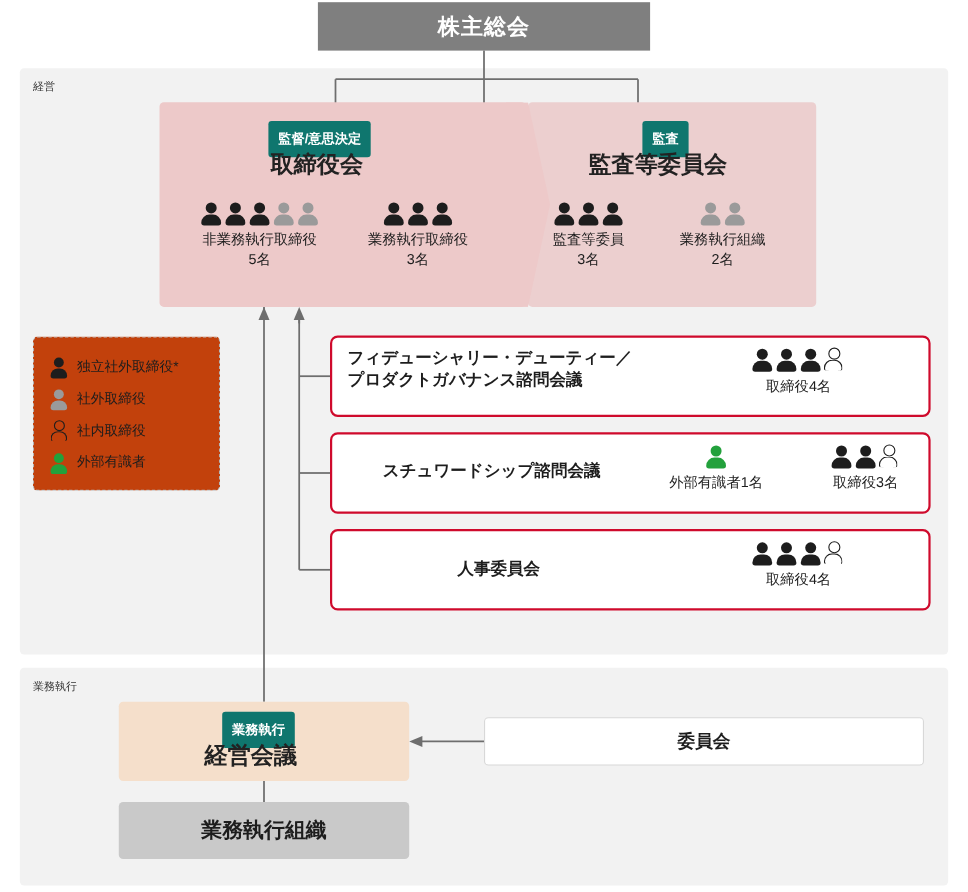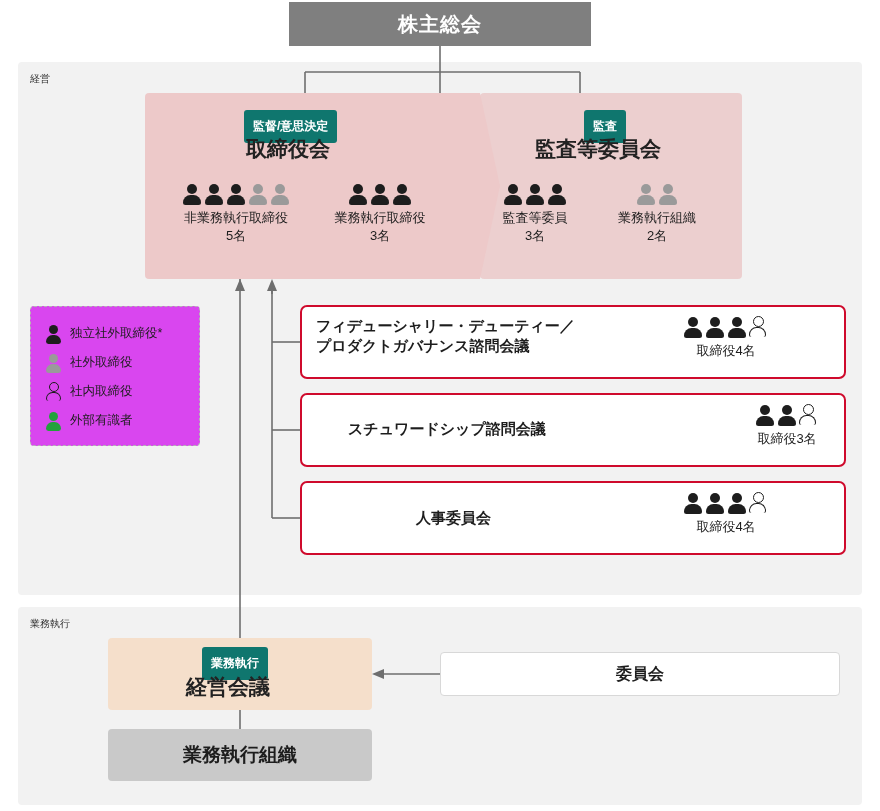--- a/index.html
+++ b/index.html
@@ -150,21 +150,21 @@
   #g-kansa   { left: 478px; top: 183px; width: 114px; }
   #g-joukin  { left: 594px; top: 183px; width: 126px; }
 
   
   .legend {
     position: absolute;
     left: 30px; top: 306px;
     width: 170px; height: 140px;
     border: 1.5px dashed #b5b5b5;
     border-radius: 4px;
-    background: #d946ef;
+    background: #c2410c;
     box-sizing: border-box;
     padding: 12px 0 0 14px;
   }
   .legend-row {
     display: flex;
     align-items: center;
     height: 29px;
     font-size: 12.5px;
     color: #1d1d1d;
   }
@@ -337,20 +337,26 @@
 プロダクトガバナンス諮問会議</div>
   <div class="people-group" id="c1-g">
     <div class="icons">
       <span class="p c-dark"></span><span class="p c-dark"></span><span class="p c-dark"></span><span class="p outline c-dark"></span>
     </div>
     <div class="group-cap">取締役4名</div>
   </div>
 
   <div class="redcard" id="card2"></div>
   <div class="card-title" id="card2-title">スチュワードシップ諮問会議</div>
+  <div class="people-group" id="c2-g1">
+    <div class="icons">
+      <span class="p c-green"></span>
+    </div>
+    <div class="group-cap">外部有識者1名</div>
+  </div>
   <div class="people-group" id="c2-g2">
     <div class="icons">
       <span class="p c-dark"></span><span class="p c-dark"></span><span class="p outline c-dark"></span>
     </div>
     <div class="group-cap">取締役3名</div>
   </div>
 
   <div class="redcard" id="card3"></div>
   <div class="card-title" id="card3-title">人事委員会</div>
   <div class="people-group" id="c3-g">

